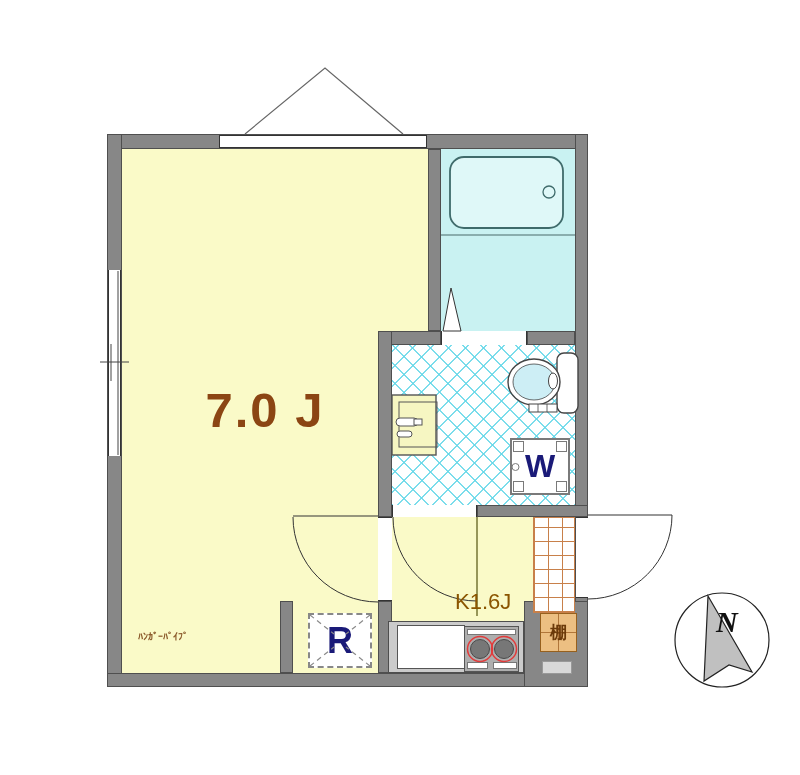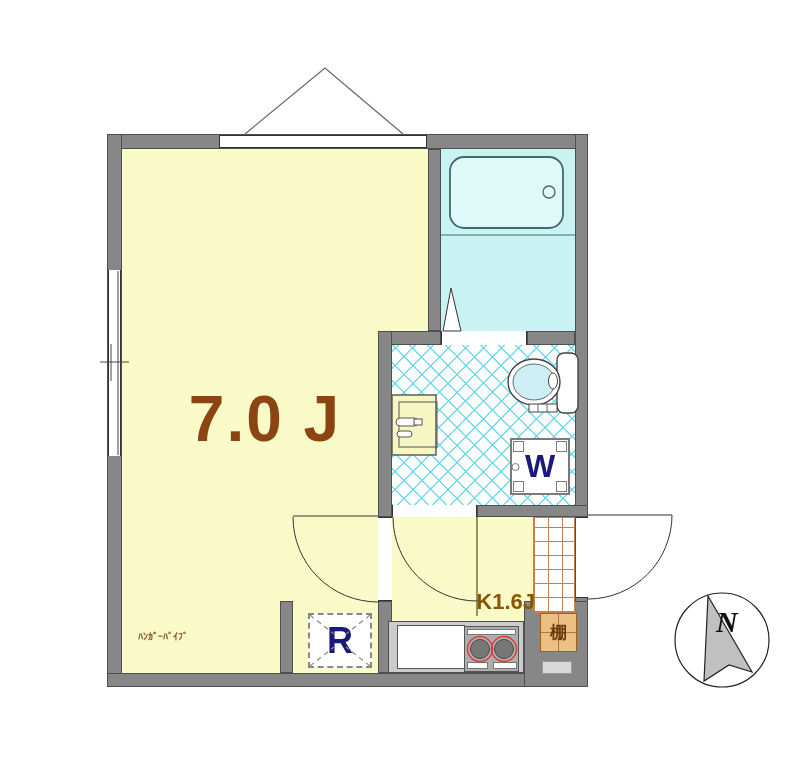--- a/index.html
+++ b/index.html
@@ -33,22 +33,22 @@
   .w-box{background:#ffffff;border:2px solid #7a7a7a;display:flex;align-items:center;justify-content:center;}
   .w-corner{position:absolute;width:11px;height:11px;background:#fff;border:1.5px solid #7a7a7a;box-sizing:border-box;}
   .shelf{background:#ecbf82;border:1.5px solid #96601e;display:flex;align-items:center;justify-content:center;
     background-image:
       linear-gradient(to right, transparent calc(50% - .5px), #b0763a calc(50% - .5px), #b0763a calc(50% + .5px), transparent calc(50% + .5px)),
       linear-gradient(to bottom, transparent calc(50% - .5px), #b0763a calc(50% - .5px), #b0763a calc(50% + .5px), transparent calc(50% + .5px));}
   .step{background:#d9d9d9;border:1px solid #999;}
   
   #overlay{position:absolute;left:0;top:0;z-index:5;pointer-events:none;}
   .label{position:absolute;z-index:6;white-space:nowrap;}
-  .lbl-room{width:180px;text-align:center;font-size:64px;font-weight:bold;letter-spacing:2px;color:#8b4513;}
-  .lbl-kitchen{width:80px;text-align:right;font-size:22px;font-weight:bold;color:#8b5500;}
+  .lbl-room{width:180px;text-align:center;font-size:49px;font-weight:bold;letter-spacing:2px;color:#8b4513;}
+  .lbl-kitchen{width:80px;text-align:left;font-size:22px;font-weight:normal;color:#8b5500;}
   .lbl-hanger{font-size:10px;font-weight:bold;color:#8b5a2b;}
   .lbl-r{font-size:36px;font-weight:bold;color:#1a1a78;}
   .lbl-w{font-size:32px;font-weight:bold;color:#1a1a78;}
   .lbl-shelf{font-size:17px;font-weight:bold;color:#6b3a0a;}
 </style>
 </head>
 <body>
 
 <div id="canvas">
 

